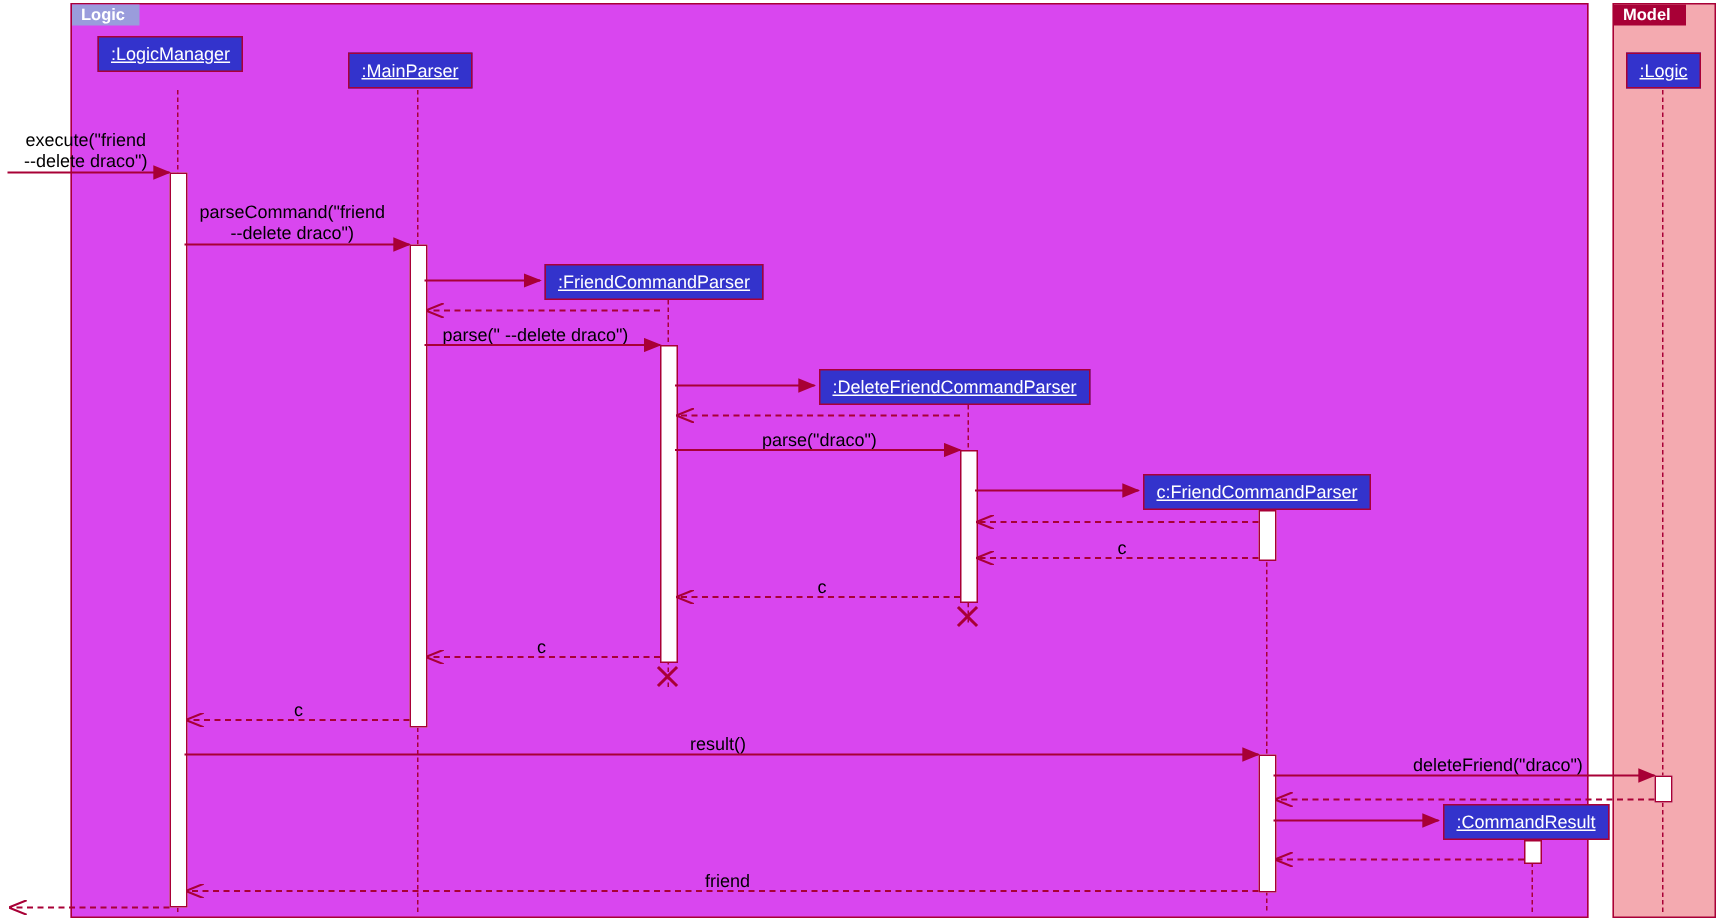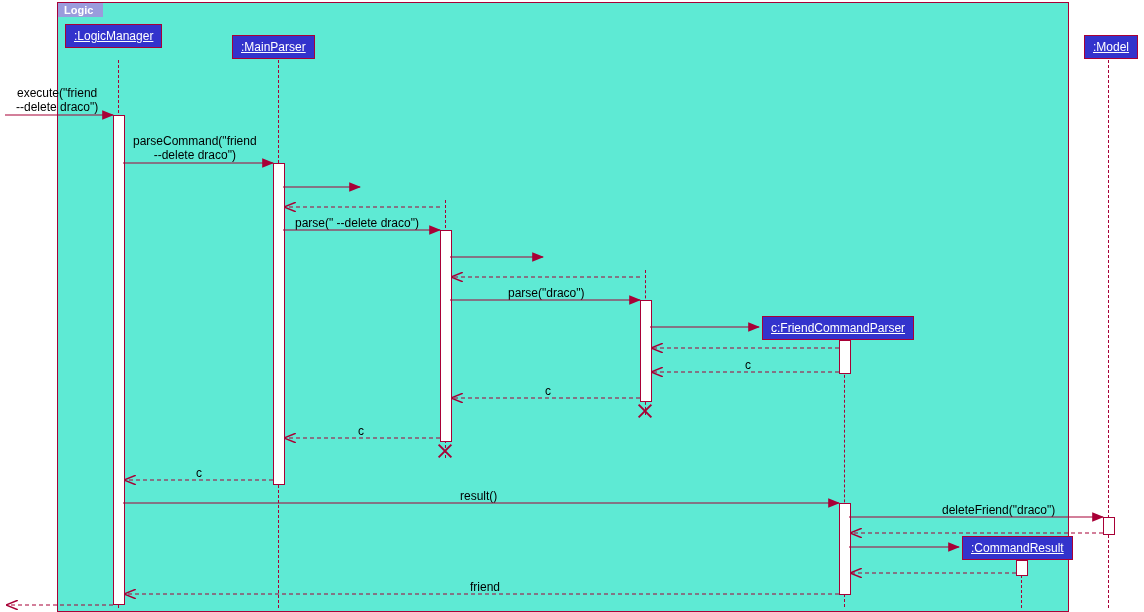--- a/index.html
+++ b/index.html
@@ -1,19 +1,19 @@
 <!DOCTYPE html>
 <html><head>
 <meta charset="utf-8">
 <style>
   body{margin:0;font-family:Arial,sans-serif;font-size:12px;background:#fff}
   .canvas{position:relative;width:1144px;height:612px}
   .frame{position:absolute;border:1px solid #A80036}
   .frame-title{position:absolute;top:0;left:0;padding:1px 10px 1px 6px;font-size:11px;font-weight:bold;color:#fff}
-  .logic-frame{left:57px;top:2px;width:1010px;height:608px;background:#5eead4}
+  .logic-frame{left:47px;top:2px;width:1010px;height:608px;background:#d946ef}
   .logic-title{background:#9A9CDC}
   .model-frame{left:1075px;top:2px;width:67px;height:608px;background:#F4AAB0}
   .model-title{background:#A80036}
   .obj{position:absolute;background:#3333CC;border:1px solid #A80036;color:#fff;padding:4px 8px;text-align:center;text-decoration:underline;white-space:nowrap}
   .lifeline{position:absolute;width:0;border-left:1px dashed #A80036}
   .activation{position:absolute;width:10px;background:#fff;border:1px solid #A80036}
   .msg{position:absolute;font-size:12px;color:#000;text-align:center}
   .destroy{position:absolute;width:14px;height:14px}
   .destroy::before,.destroy::after{content:"";position:absolute;left:6px;top:-2px;width:2px;height:18px;background:#A80036}
   .destroy::before{transform:rotate(45deg)}
@@ -24,33 +24,38 @@
   .ah{fill:#A80036}
 </style>
 </head>
 <body>
 
 <div class="canvas">
 
   <div class="frame logic-frame">
     <div class="frame-title logic-title">Logic</div>
   </div>
+  <div class="frame model-frame">
+    <div class="frame-title model-title">Model</div>
+  </div>
 
   <div class="lifeline" style="left:118px;top:60px;height:548px"></div>
   <div class="lifeline" style="left:278px;top:60px;height:548px"></div>
   <div class="lifeline" style="left:445px;top:200px;height:258px"></div>
   <div class="lifeline" style="left:645px;top:270px;height:145px"></div>
   <div class="lifeline" style="left:844px;top:335px;height:272px"></div>
   <div class="lifeline" style="left:1108px;top:60px;height:548px"></div>
   <div class="lifeline" style="left:1021px;top:560px;height:48px"></div>
 
   <div class="obj" style="left:65px;top:24px">:LogicManager</div>
   <div class="obj" style="left:232px;top:35px">:MainParser</div>
+  <div class="obj" style="left:363px;top:176px">:FriendCommandParser</div>
+  <div class="obj" style="left:546px;top:246px">:DeleteFriendCommandParser</div>
   <div class="obj" style="left:762px;top:316px">c:FriendCommandParser</div>
-  <div class="obj" style="left:1084px;top:35px">:Model</div>
+  <div class="obj" style="left:1084px;top:35px">:Logic</div>
   <div class="obj" style="left:962px;top:536px">:CommandResult</div>
 
   <div class="activation" style="left:113px;top:115px;height:488px"></div>
   <div class="activation" style="left:273px;top:163px;height:320px"></div>
   <div class="activation" style="left:440px;top:230px;height:210px"></div>
   <div class="activation" style="left:640px;top:300px;height:100px"></div>
   <div class="activation" style="left:839px;top:340px;height:32px"></div>
   <div class="activation" style="left:839px;top:503px;height:90px"></div>
   <div class="activation" style="left:1103px;top:517px;height:16px"></div>
   <div class="activation" style="left:1016px;top:560px;height:14px"></div>

